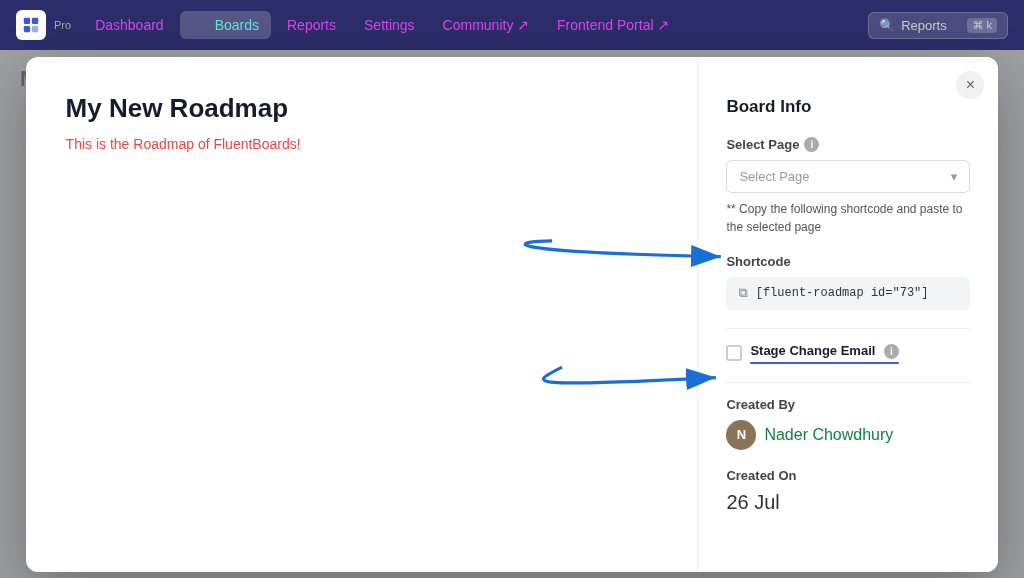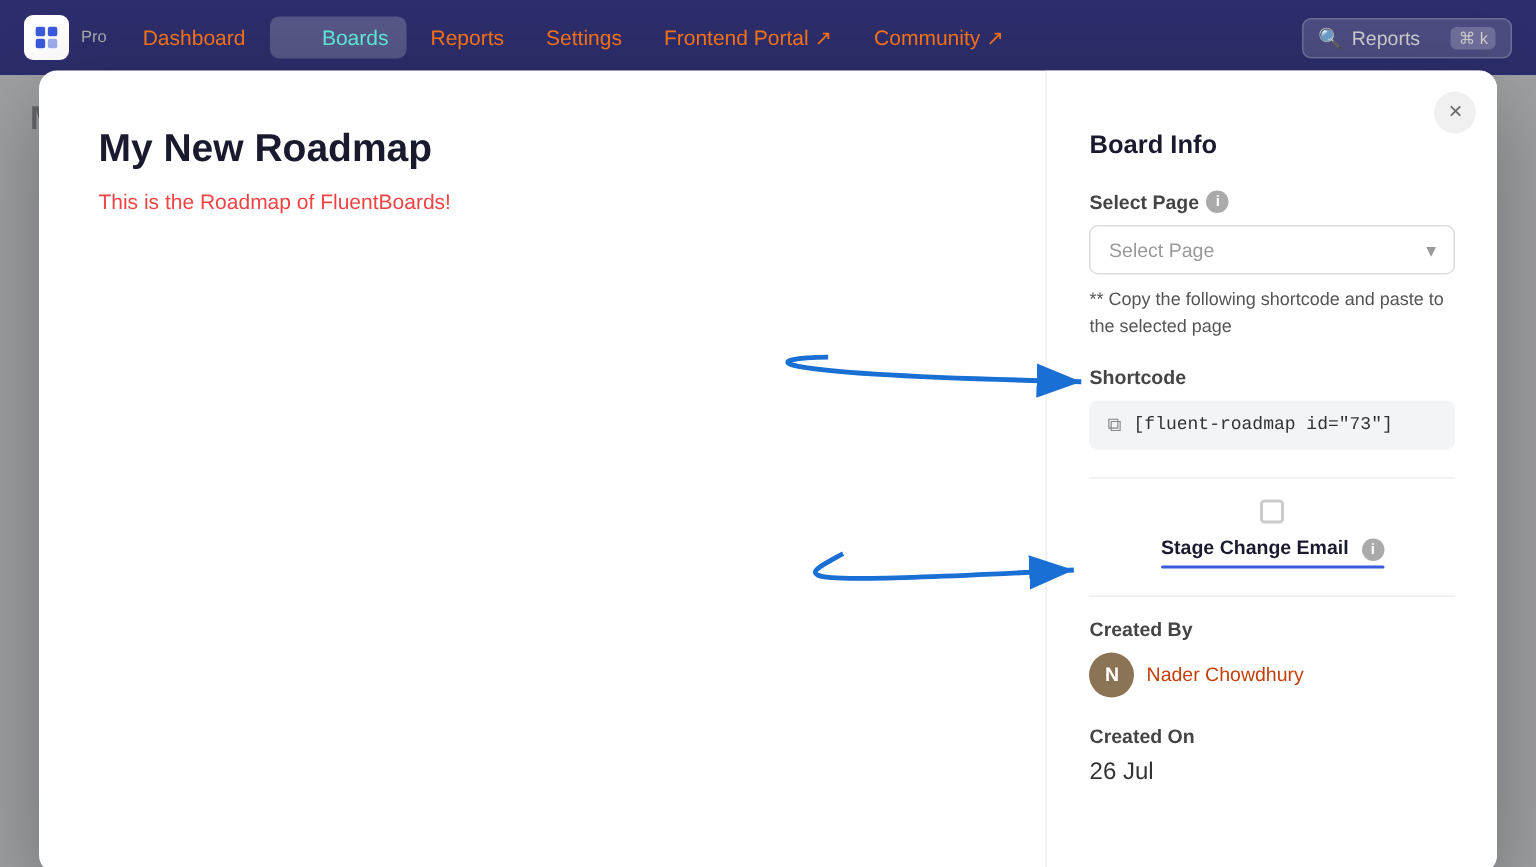--- a/index.html
+++ b/index.html
@@ -35,21 +35,21 @@
     .navbar-logo svg {
       width: 18px;
       height: 18px;
     }
     .navbar-pro {
       color: #aaa;
       font-size: 11px;
       margin-right: 8px;
     }
     .nav-item {
-      color: #f97316;
+      color: #d946ef;
       font-size: 14px;
       padding: 6px 12px;
       border-radius: 6px;
       cursor: pointer;
       white-space: nowrap;
     }
     .nav-item.active {
       background: rgba(255,255,255,0.2);
       color: #5eead4;
       font-weight: 500;
@@ -235,21 +235,20 @@
       font-size: 13px;
       cursor: pointer;
       flex-shrink: 0;
     }
 
     
     .stage-email-row {
       display: flex;
       align-items: center;
       gap: 8px;
-      flex-direction: column;
     }
     .checkbox-custom {
       width: 16px;
       height: 16px;
       border: 2px solid #ccc;
       border-radius: 3px;
       background: #fff;
       cursor: pointer;
       flex-shrink: 0;
     }
@@ -280,22 +279,22 @@
       background: #8b7355;
       overflow: hidden;
       display: flex;
       align-items: center;
       justify-content: center;
       font-size: 13px;
       color: #fff;
       font-weight: 600;
     }
     .created-by-name {
-      font-size: 13px;
-      color: #c2410c;
+      font-size: 16px;
+      color: #15803d;
       font-weight: 500;
     }
 
     
     .arrow-overlay {
       position: absolute;
       top: 0; left: 0; width: 100%; height: 100%;
       pointer-events: none;
       z-index: 20;
     }
@@ -318,22 +317,22 @@
       <rect x="2" y="11" width="7" height="7" rx="1.5" fill="#3b5bdb"></rect>
       <rect x="11" y="11" width="7" height="7" rx="1.5" fill="#3b5bdb" opacity="0.5"></rect>
     </svg>
   </div>
   <span class="navbar-pro">Pro</span>
 
   <div class="nav-item">Dashboard</div>
   <div class="nav-item active">Boards</div>
   <div class="nav-item">Reports</div>
   <div class="nav-item">Settings</div>
+  <div class="nav-item">Community ↗</div>
   <div class="nav-item">Frontend Portal ↗</div>
-  <div class="nav-item">Community ↗</div>
 
   <div class="nav-spacer"></div>
 
   <div class="nav-search">
     <span>🔍</span>
     <span>Reports</span>
     <span class="nav-search-shortcut">⌘ k</span>
   </div>
 </nav>
 
@@ -395,21 +394,21 @@
         <div class="board-info-section">
           <div class="board-info-label">Created By</div>
           <div class="created-by-row">
             <div class="avatar">N</div>
             <span class="created-by-name">Nader Chowdhury</span>
           </div>
         </div>
 
         <div class="board-info-section">
           <div class="board-info-label">Created On</div>
-          <div style="font-size:16px; color:#333;">26 Jul</div>
+          <div style="font-size:20px; color:#333;">26 Jul</div>
         </div>
       </div>
 
       <svg class="arrow-overlay" viewBox="0 0 980 490" preserveAspectRatio="none">
 
         <defs>
           <marker id="arrowhead1" markerWidth="10" markerHeight="7" refX="10" refY="3.5" orient="auto">
             <polygon points="0 0, 10 3.5, 0 7" fill="#1a6fd4"></polygon>
           </marker>
           <marker id="arrowhead2" markerWidth="10" markerHeight="7" refX="10" refY="3.5" orient="auto">

